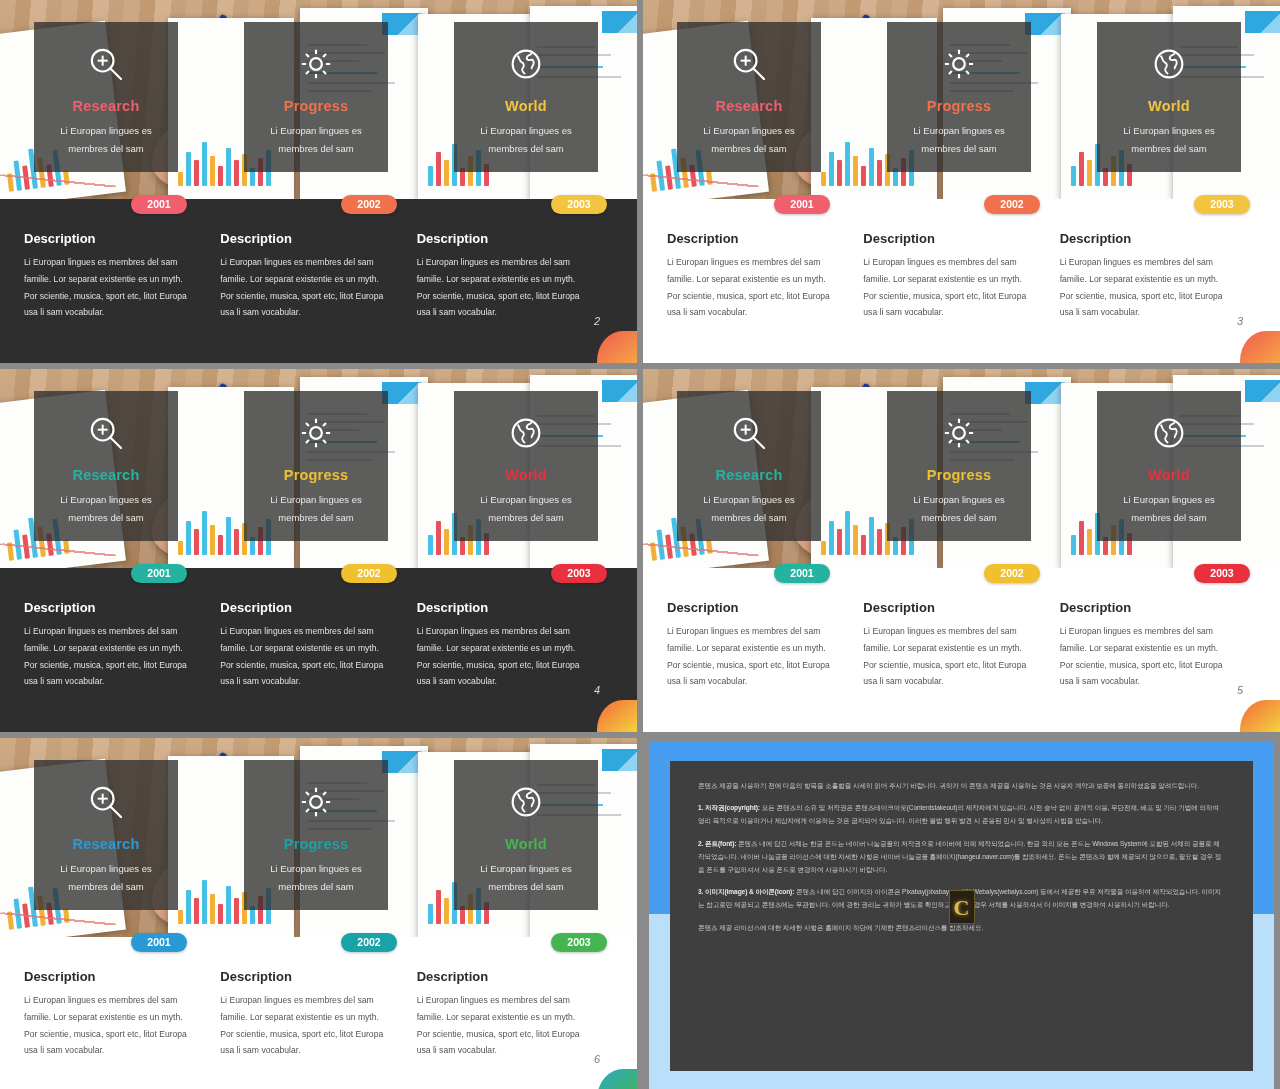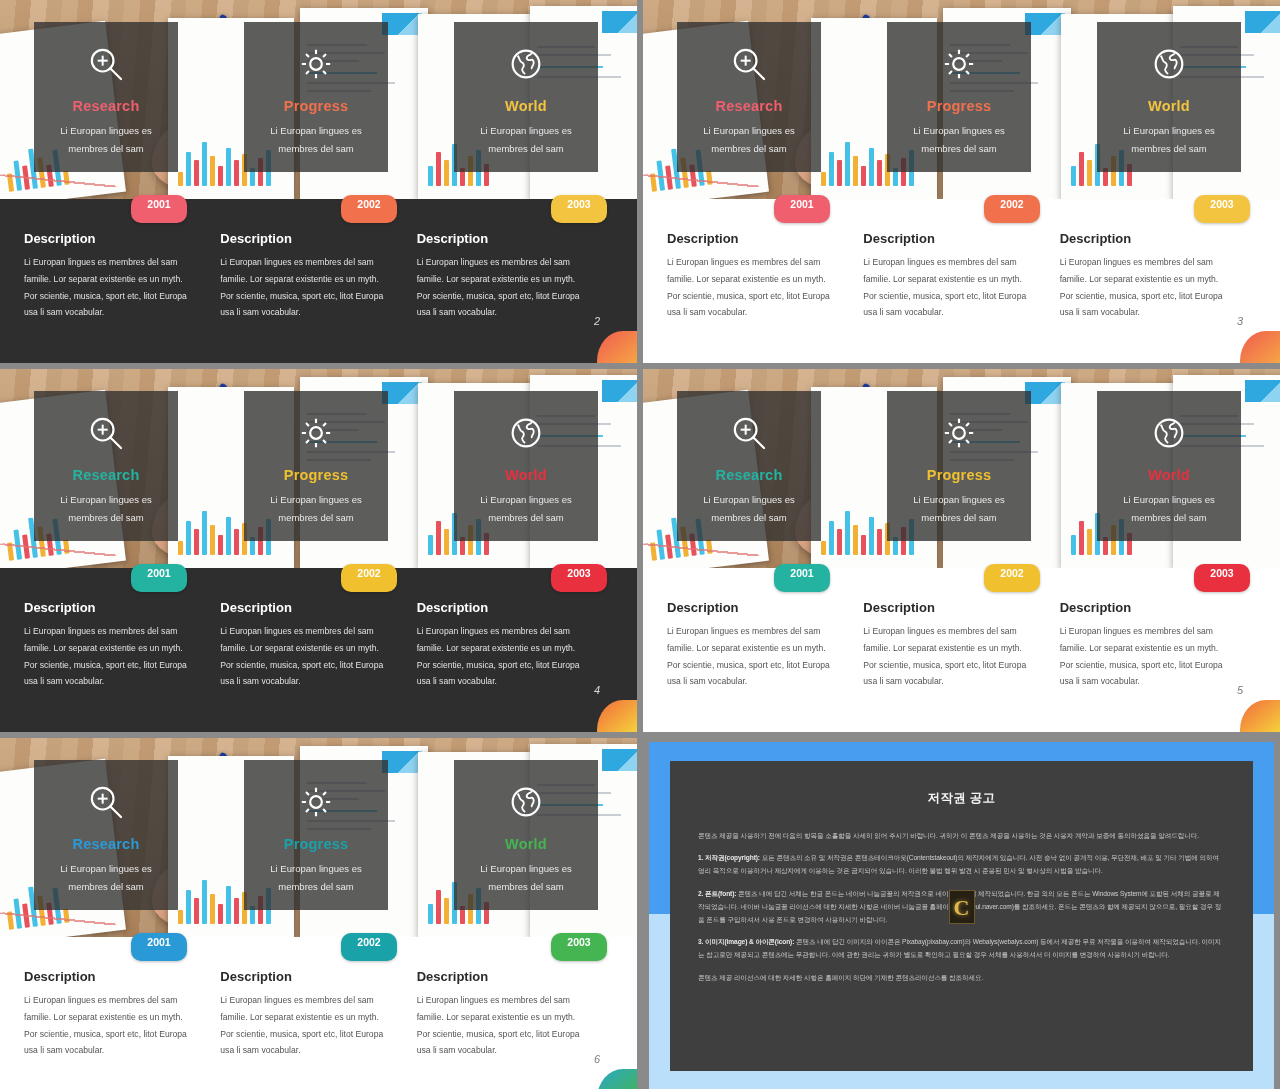--- a/index.html
+++ b/index.html
@@ -93,21 +93,21 @@
   .card.c3 { left:454px; }
   .card .ico { width:40px; height:40px; margin:0 auto 14px; display:block; }
   .card .ttl {
     font-size:14.5px; font-weight:bold; letter-spacing:.2px; margin-bottom:8px;
   }
   .card .sub { font-size:9.5px; line-height:1.9; color:#e9e9e9; font-weight:300;}
 
   
   .badge {
     position:absolute; top:195px;
-    width:56px; height:28px; line-height:19px;
+    width:56px; height:19px; line-height:19px;
     border-radius:10px; color:#fff; font-size:10.5px; font-weight:bold;
     text-align:center; z-index:6;
     box-shadow:0 1px 3px rgba(0,0,0,.25);
   }
   .badge.b1 { left:131px; }
   .badge.b2 { left:341px; }
   .badge.b3 { left:551px; }
 
   
   .desc {
@@ -776,21 +776,20 @@
     <div class="pageno">6</div>
     <div class="corner">
         <div class="w" style="background:linear-gradient(140deg,#2aa8c8,#45b552)"></div>
       </div>
   </div>
 
   <div class="slide cslide">
     <div class="cframe-top"></div>
     <div class="cframe-bot"></div>
     <div class="cpanel">
-      <h2>저작권 공고</h2>
       <p>콘텐츠 제공을 사용하기 전에 다음의 항목을 소홀함을 사세히 읽어 주시기 바랍니다. 귀하가 이 콘텐츠 제공을 사용하는 것은 사용자 계약과 보증에 동의하셨음을 알려드립니다.</p>
       <p><b>1. 저작권(copyright):</b><span> 모든 콘텐츠의 소유 및 저작권은 콘텐츠테이크아웃(Contentstakeout)의 제작자에게 있습니다. 사전 승낙 없이 공개적 이용, 무단전재, 배포 및 기타 기법에 의하여 영리 목적으로 이용하거나 제삼자에게 이용하는 것은 금지되어 있습니다. 이러한 불법 행위 발견 시 준용된 민사 및 형사상의 사법을 받습니다.</span></p>
       <p><b>2. 폰트(font):</b><span> 콘텐츠 내에 담긴 서체는 한글 폰트는 네이버 나눔글꼴의 저작권으로 네이버에 의해 제작되었습니다. 한글 외의 모든 폰트는 Windows System에 포함된 서체의 글꼴로 제작되었습니다. 네이버 나눔글꼴 라이선스에 대한 자세한 사항은 네이버 나눔글꼴 홈페이지(hangeul.naver.com)를 참조하세요. 폰트는 콘텐츠와 함께 제공되지 않으므로, 필요할 경우 정품 폰트를 구입하셔서 사용 폰트로 변경하여 사용하시기 바랍니다.</span></p>
       <p><b>3. 이미지(image) &amp; 아이콘(icon):</b><span> 콘텐츠 내에 담긴 이미지와 아이콘은 Pixabay(pixabay.com)와 Webalys(webalys.com) 등에서 제공한 무료 저작물을 이용하여 제작되었습니다. 이미지는 참고로만 제공되고 콘텐츠에는 무관합니다. 이에 관한 권리는 귀하가 별도로 확인하고 필요할 경우 서체를 사용하셔서 더 이미지를 변경하여 사용하시기 바랍니다.</span></p>
       <p>콘텐츠 제공 라이선스에 대한 자세한 사항은 홈페이지 하단에 기재한 콘텐츠라이선스를 참조하세요.</p>
     </div>
     <div class="cmark">C</div>
   </div>
 
 </div>

